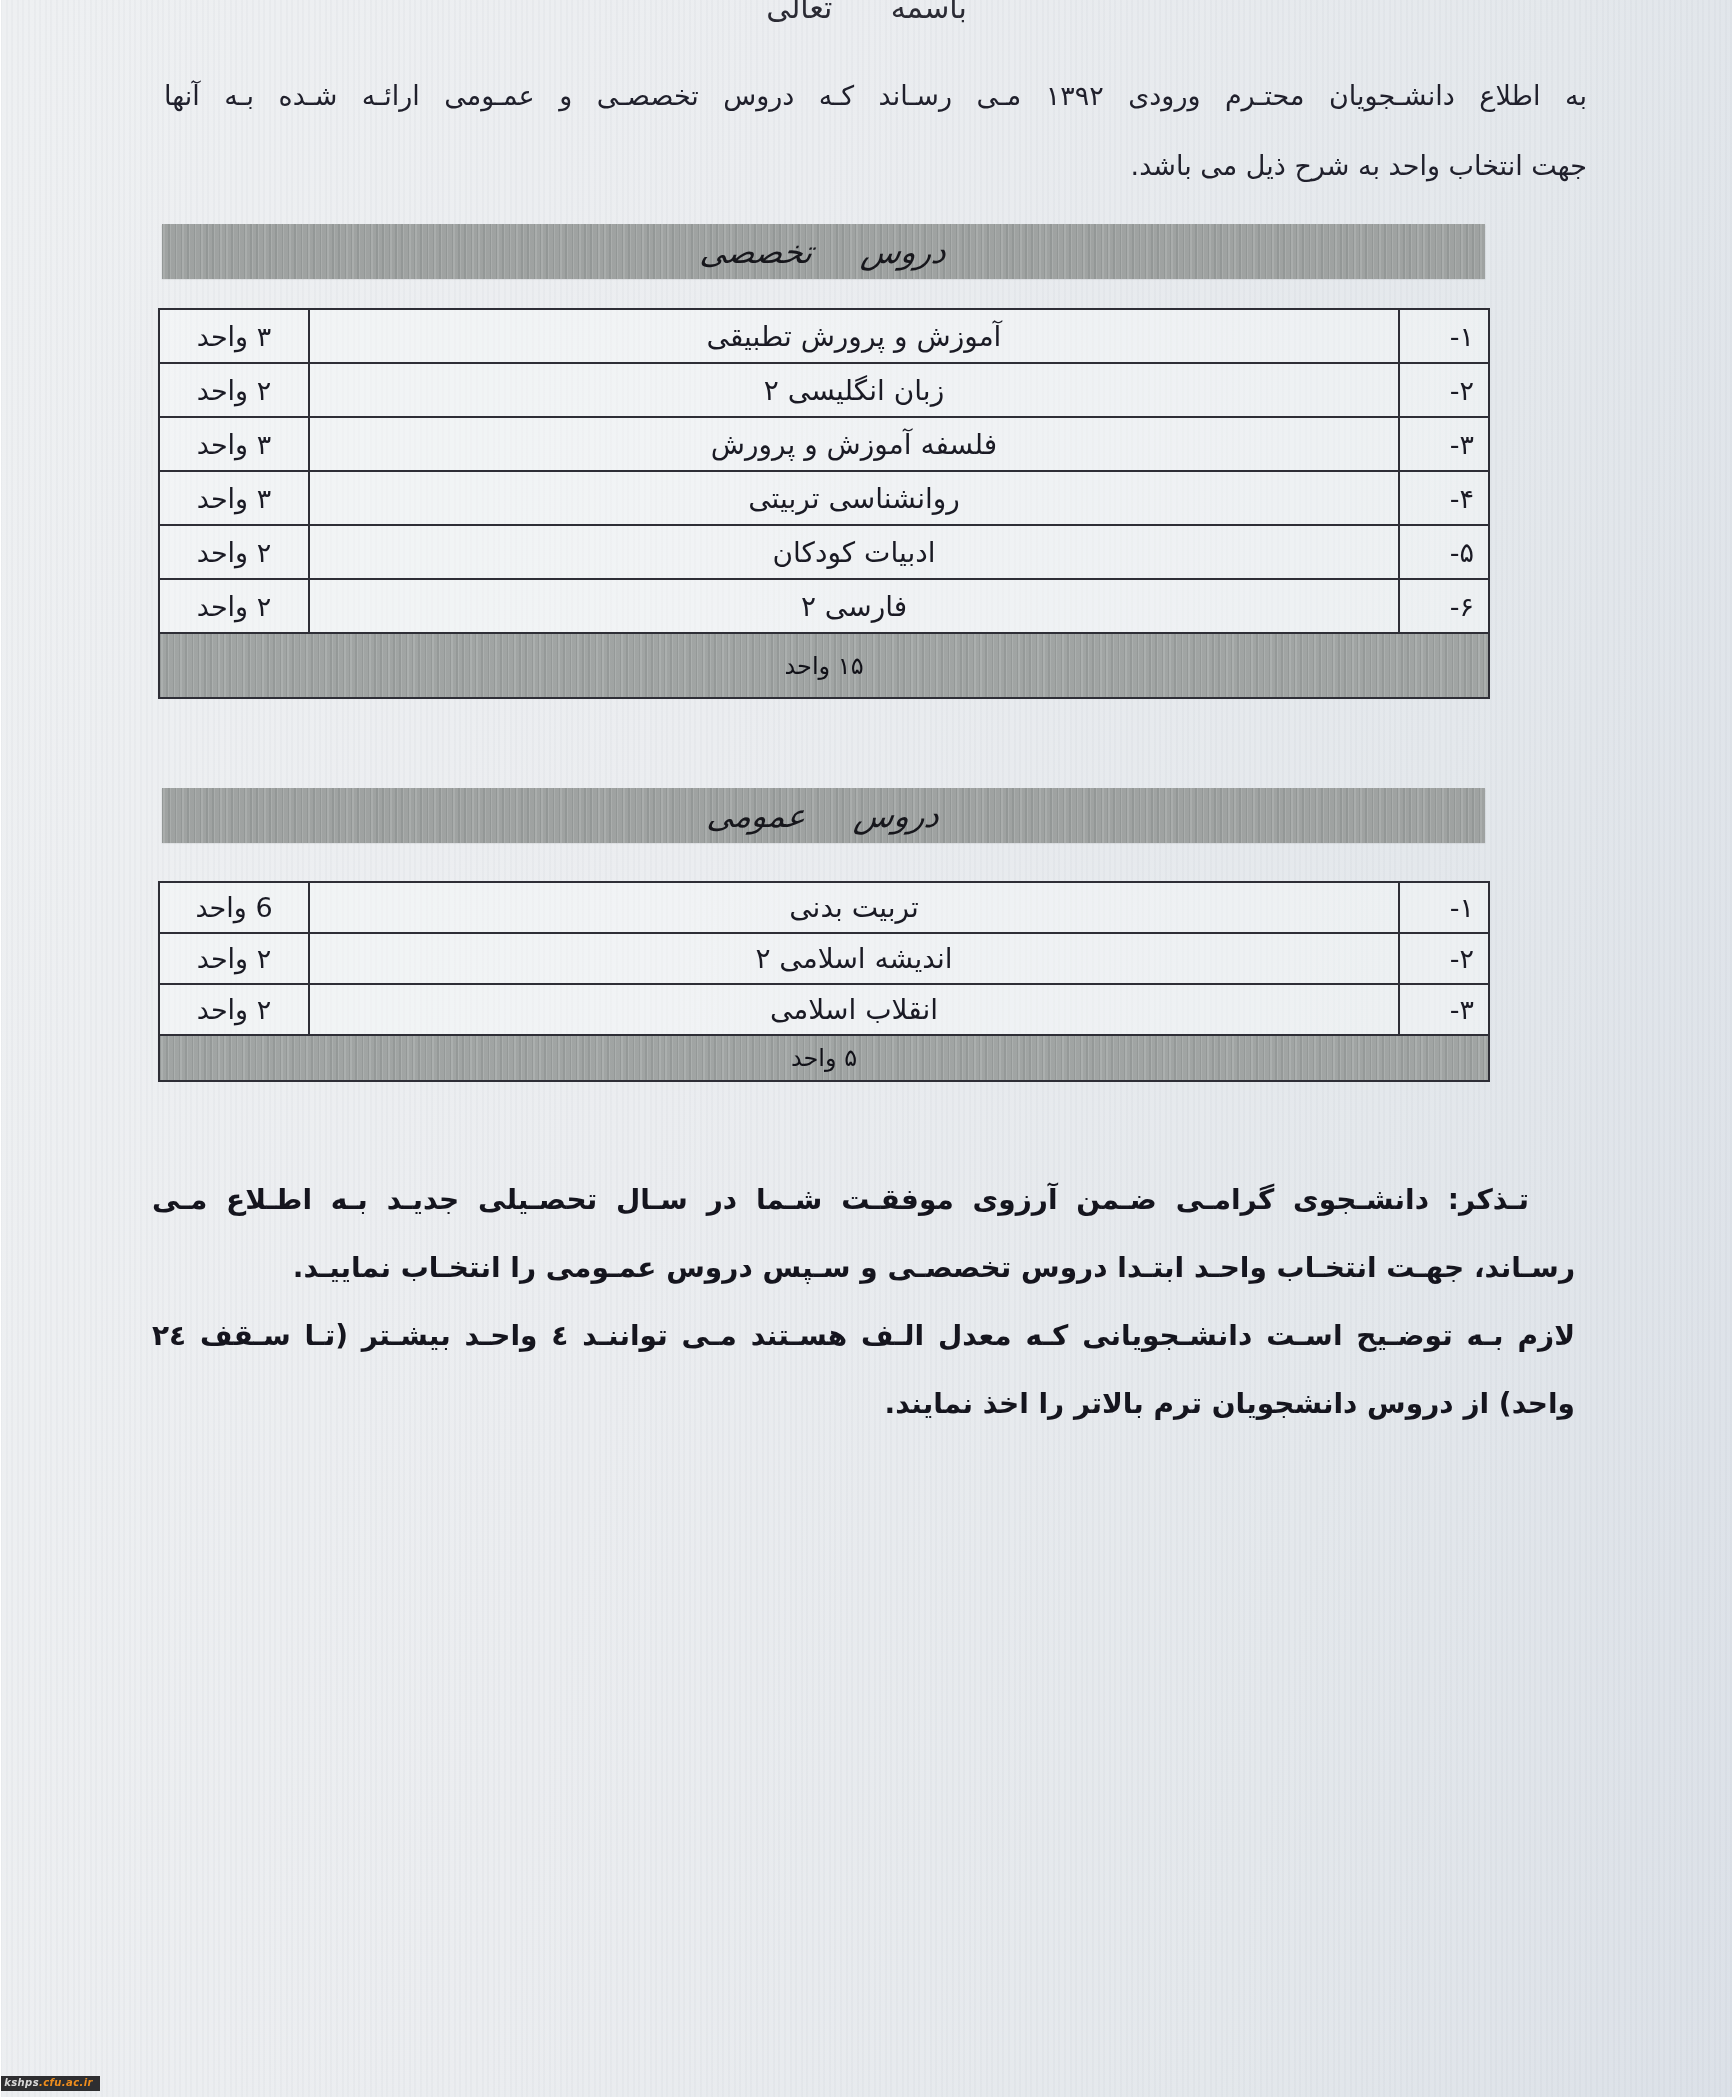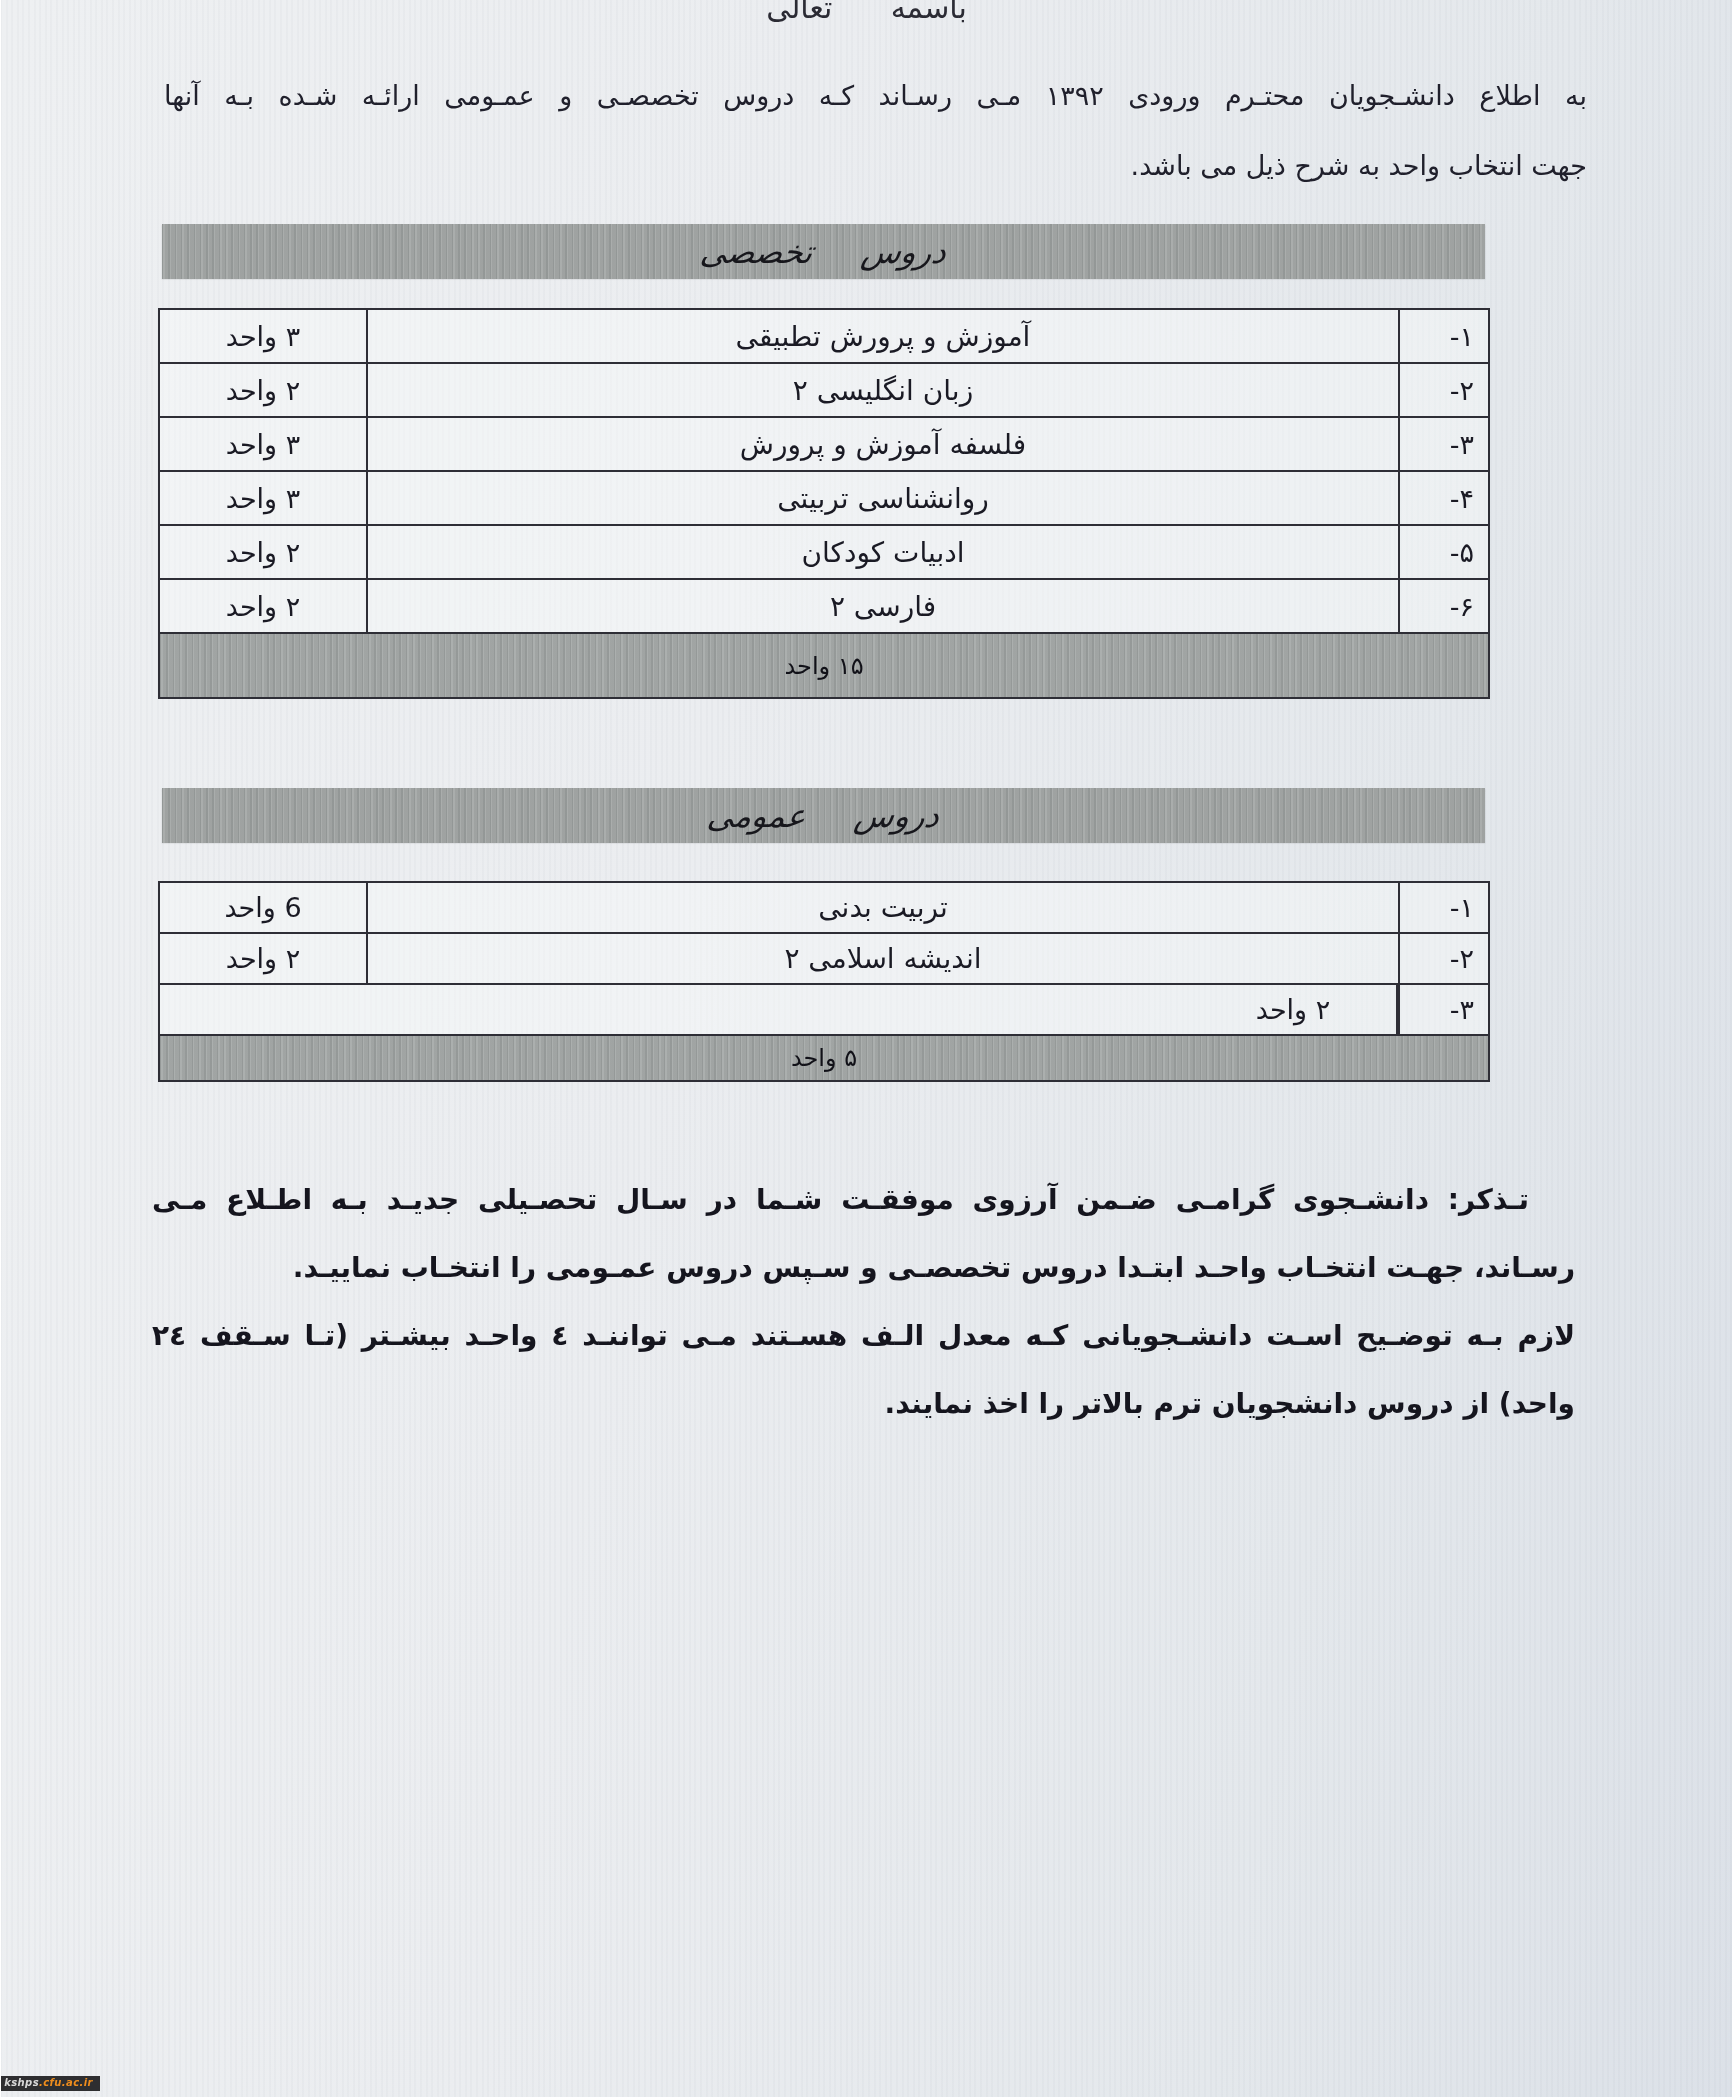--- a/index.html
+++ b/index.html
@@ -60,21 +60,21 @@
   .crow{ display:flex; border-bottom:2.1px solid #2e2e36; }
   .t1 .crow{ height:54px; }
   .t2 .crow{ height:51px; }
   .cell{ display:flex; align-items:center; }
   .cell.num{
     width:90px; justify-content:flex-start; padding-right:14px;
     border-left:2.1px solid #2e2e36; font-size:27px;
   }
   .cell.course{ flex:1; justify-content:center; font-size:28px; }
   .cell.units{
-    width:208px; justify-content:center;
+    width:150px; justify-content:center;
     border-right:2.1px solid #2e2e36; font-size:27px;
   }
   .total{
     display:flex; align-items:center; justify-content:center;
     font-weight:normal; font-size:24px; color:#111118;
     background:
       repeating-linear-gradient(90deg, rgba(20,25,25,0.12) 0 1.4px, rgba(255,255,255,0.05) 1.4px 2.8px, rgba(0,0,0,0.04) 2.8px 6.3px),
       #a7abaa;
   }
   .t1 .total{ height:63px; }
@@ -157,20 +157,21 @@
       <div class="cell course">تربیت بدنی</div>
       <div class="cell units">6 واحد</div>
     </div>
     <div class="crow">
       <div class="cell num">۲-</div>
       <div class="cell course">اندیشه اسلامی ۲</div>
       <div class="cell units">۲ واحد</div>
     </div>
     <div class="crow">
       <div class="cell num">۳-</div>
+      <div class="cell course">انقلاب اسلامی</div>
       <div class="cell units">۲ واحد</div>
     </div>
     <div class="total">۵ واحد</div>
   </div>
 
   <div class="note">
     <div class="jl indent">تـذکر: دانشـجوی گرامـی ضـمن آرزوی موفقـت شـما در سـال تحصـیلی جدیـد بـه اطـلاع مـی</div>
     <div class="rl">رسـاند، جهـت انتخـاب واحـد ابتـدا دروس تخصصـی و سـپس دروس عمـومی را انتخـاب نماییـد.</div>
     <div class="jl">لازم بـه توضـیح اسـت دانشـجویانی کـه معدل الـف هسـتند مـی تواننـد ٤ واحـد بیشـتر (تـا سـقف ٢٤</div>
     <div class="rl">واحد) از دروس دانشجویان ترم بالاتر را اخذ نمایند.</div>

